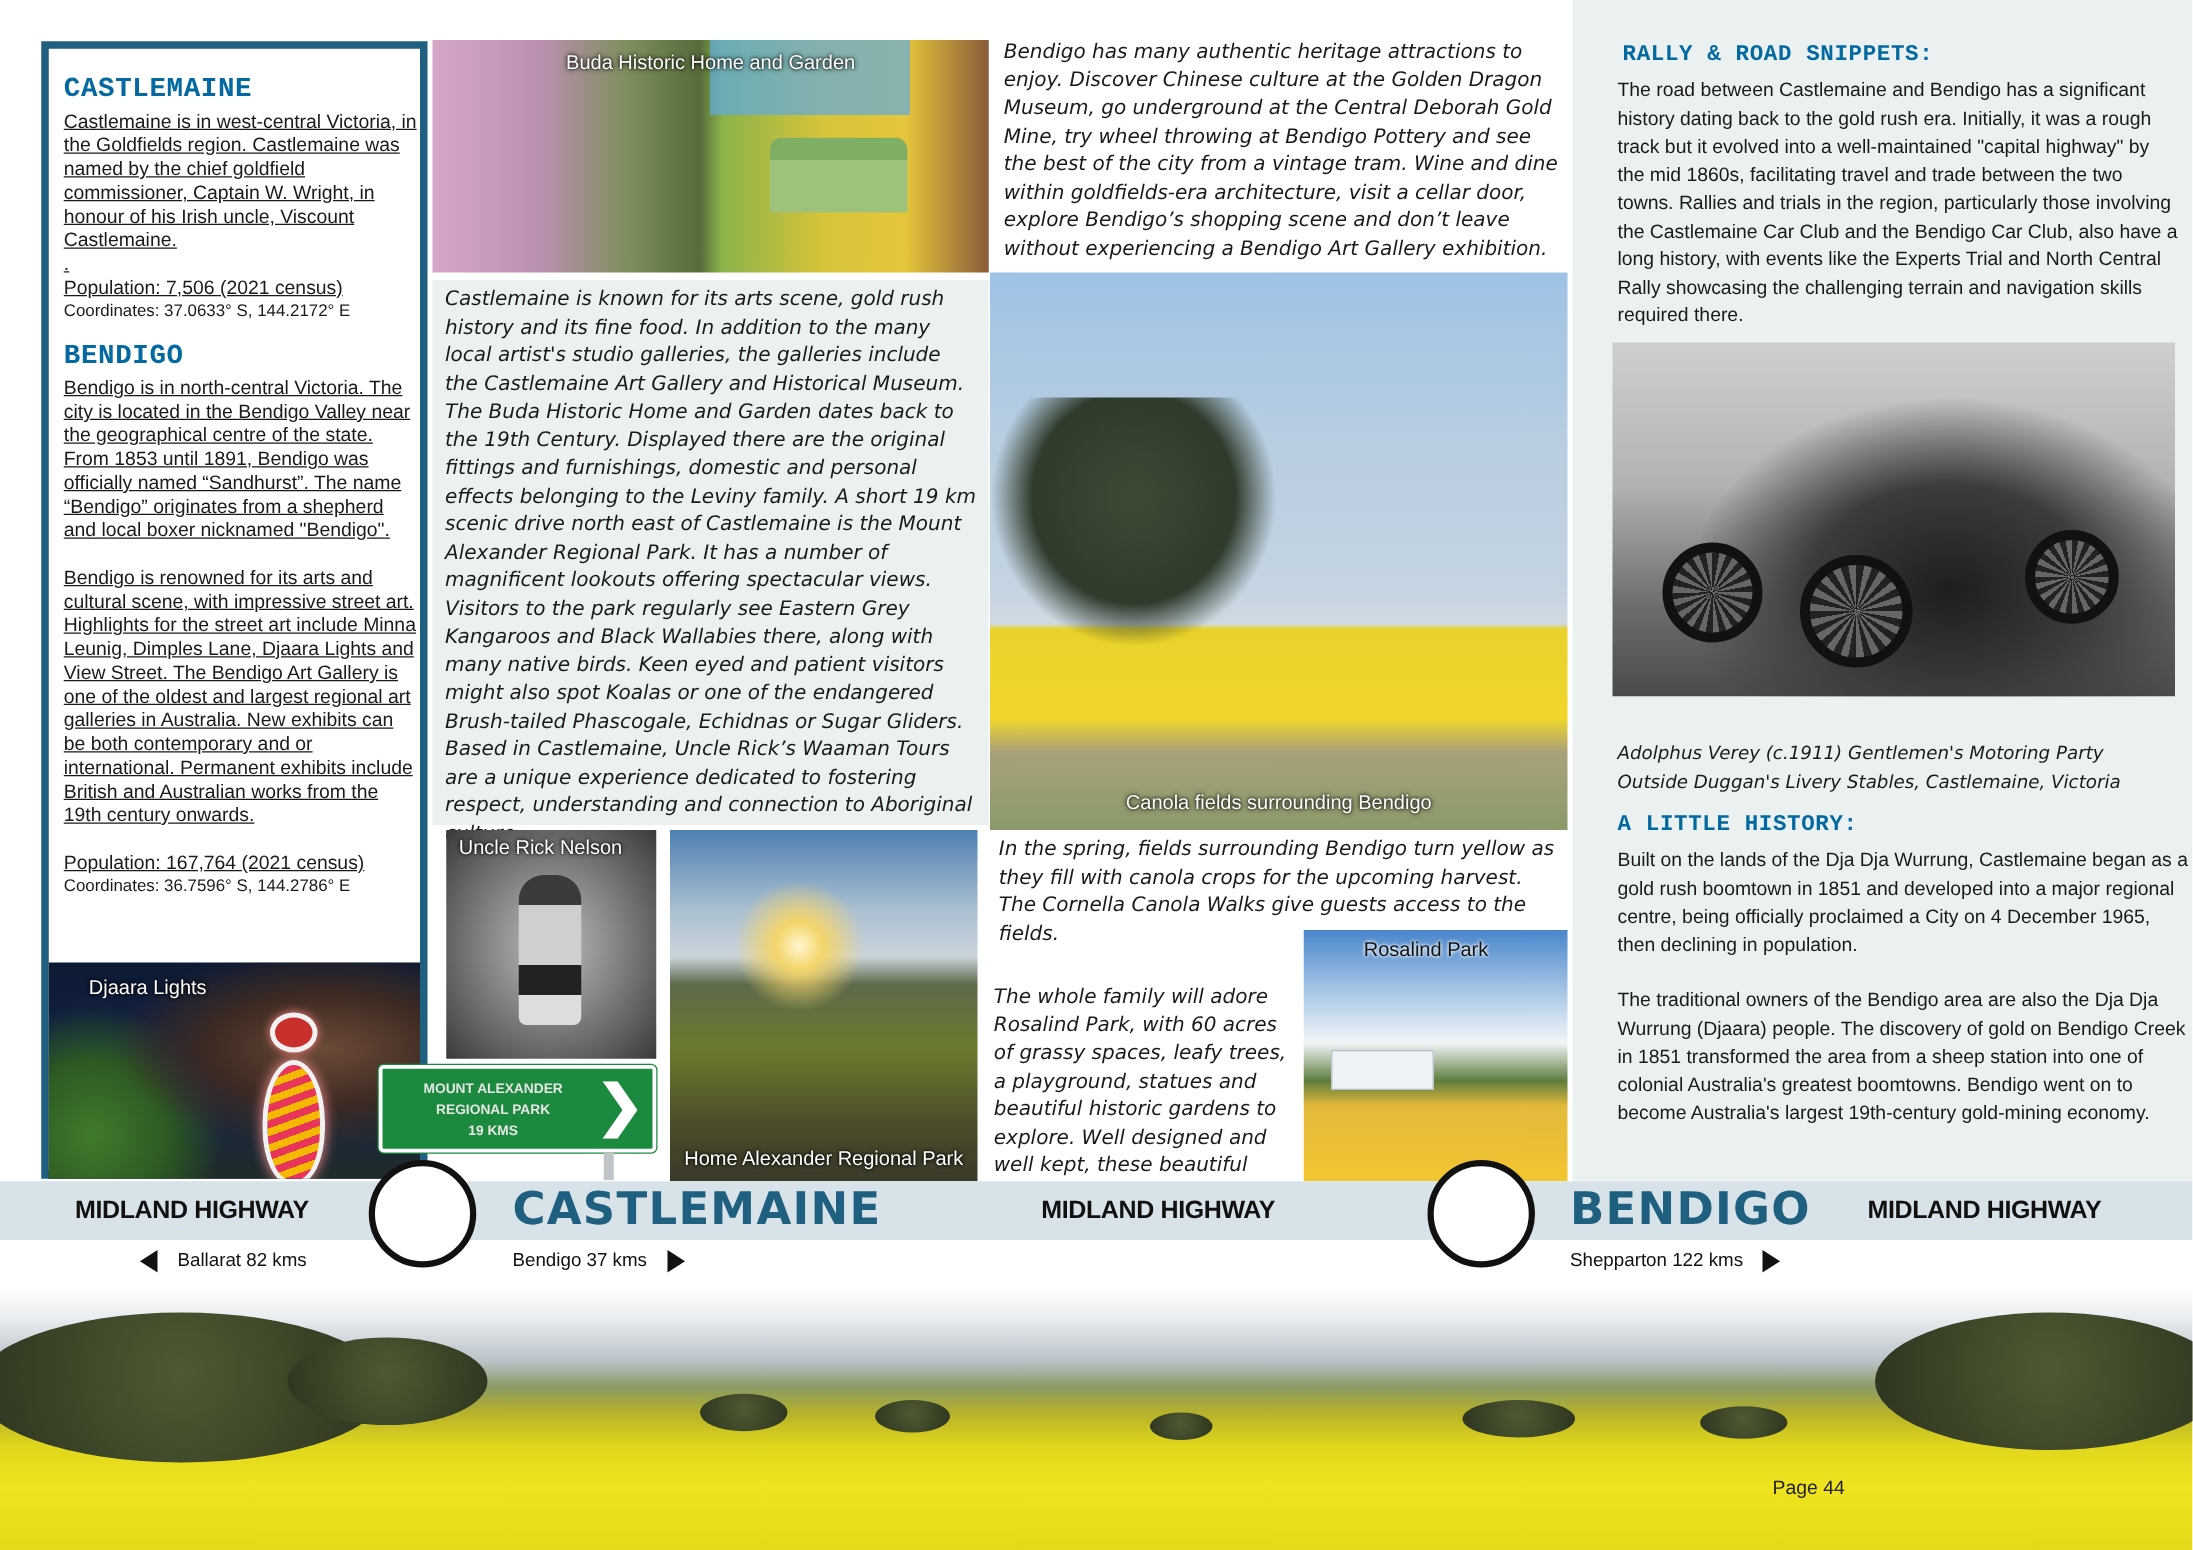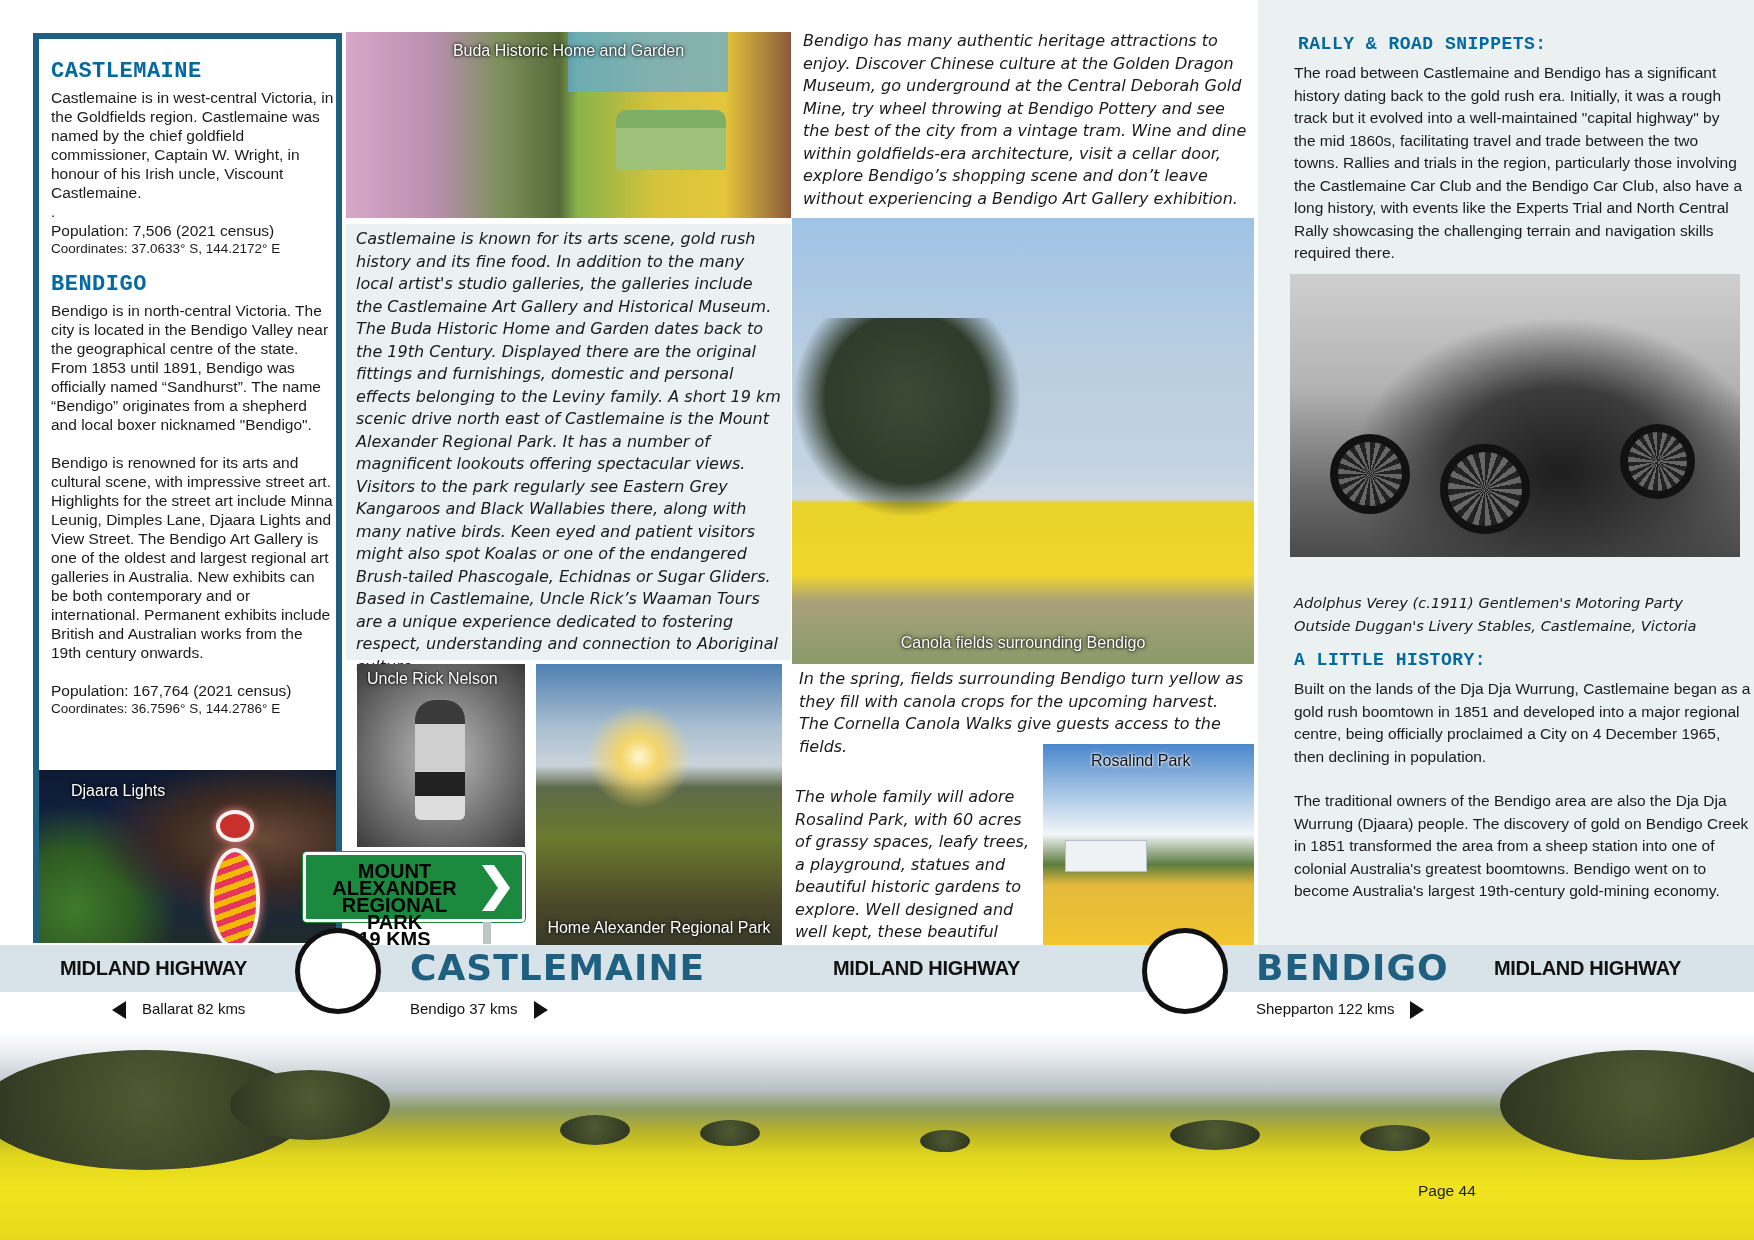--- a/index.html
+++ b/index.html
@@ -6,21 +6,21 @@
   html, body { width: 1754px; height: 1240px; overflow: hidden; background: #ffffff; }
   body { position: relative; font-family: "Liberation Sans", sans-serif; color: #1a1a1a; }
 
   .abs { position: absolute; }
 
   
   .left-panel { left: 33px; top: 33px; width: 309px; height: 910px; border: 6px solid #1f5f7f; background: #ffffff; }
   .left-text { position: absolute; left: 12px; top: 20px; width: 285px; }
   .heading { font-family: Liberation Mono, monospace; font-weight: 900; color: #0369a1; letter-spacing: 0.5px; }
   .h-city { font-size: 22px; margin-bottom: 4px; }
-  .body-text { font-size: 15.5px; line-height: 19px; color: #1a1a1a; }
+  .body-text { font-size: 15.5px; line-height: 19px; color: #1a1a1a; text-decoration: underline; }
   .gap { height: 19px; }
   .coords { font-size: 13.5px; line-height: 18px; }
 
   
   .photo { position: absolute; overflow: hidden; }
   .photo .caption { position: absolute; color: #ffffff; font-weight: normal; font-size: 16px; text-shadow: 0 0 4px rgba(0,0,0,0.9), 0 0 2px rgba(0,0,0,0.9); white-space: nowrap; text-align: center; }
 
   .ph-djaara { left: 39px; top: 770px; width: 297px; height: 173px;
     background: radial-gradient(ellipse at 75% 40%, #6b4a38 0%, #3d2a22 30%, transparent 55%),
                 radial-gradient(circle at 12% 80%, #3f7a2c 0%, #2d5a22 20%, transparent 35%),
@@ -43,21 +43,21 @@
     background: radial-gradient(ellipse at 50% 50%, #bdbdbd 0%, #8a8a8a 40%, #5c5c5c 75%, #3a3a3a 100%); }
   .ph-rick .person { position: absolute; left: 58px; top: 36px; width: 50px; height: 120px; background: linear-gradient(180deg, #3a3a3a 0 20%, #cfcfcf 20% 60%, #222 60% 80%, #ddd 80%); border-radius: 20px 20px 6px 6px; }
   .ph-rick .caption { left: 10px; top: 6px; }
 
   .ph-mount { left: 536px; top: 664px; width: 246px; height: 281px;
     background: radial-gradient(circle at 42% 33%, #fff7cf 0%, #f4d56a 8%, rgba(0,0,0,0) 22%),
                 linear-gradient(180deg, #4f7fb2 0%, #a8bed0 22%, #cbd4dc 36%, #5d6a4a 44%, #6b7a2e 62%, #4b4a2a 85%, #3a3a2a 100%); }
   .ph-mount .caption { left: 0; width: 100%; bottom: 6px; line-height: 23px; white-space: normal; }
 
   .road-sign { left: 303px; top: 852px; width: 222px; height: 70px; background: #1c8a3e; border: 3px solid #ffffff; border-radius: 4px; box-shadow: 0 0 0 1px #1c8a3e; }
-  .road-sign .sign-text { position: absolute; left: 6px; top: 8px; width: 165px; color: #000000; font-weight: bold; font-size: 20px; line-height: 17px; text-align: center; }
+  .road-sign .sign-text { position: absolute; left: 6px; top: 8px; width: 165px; color: #e5e5e5; font-weight: bold; font-size: 11px; line-height: 17px; text-align: center; }
   .road-sign .chev { position: absolute; right: 12px; top: 10px; width: 30px; height: 46px; }
   .sign-post { left: 483px; top: 922px; width: 8px; height: 22px; background: #bfc4c6; }
 
   .col3-top { left: 795px; top: 30px; width: 460px; height: 186px; padding: 0 8px; }
   .ph-canola { left: 792px; top: 218px; width: 462px; height: 446px;
     background: linear-gradient(180deg, #9ec3e6 0%, #b8cde0 30%, #c3d3e2 55%, #cfd9e2 63%, #e8d22a 64%, #f1d62b 80%, #a9a17a 86%, #8a9a6a 100%); }
   .ph-canola .trees { position: absolute; left: 0; top: 100px; width: 230px; height: 200px; background: radial-gradient(ellipse at 50% 40%, #3c4a35 0%, #2f3b2b 50%, transparent 70%); }
   .ph-canola .caption { left: 0; width: 100%; top: 416px; }
 
   .col3-mid { left: 795px; top: 668px; width: 460px; padding: 0 4px; }

